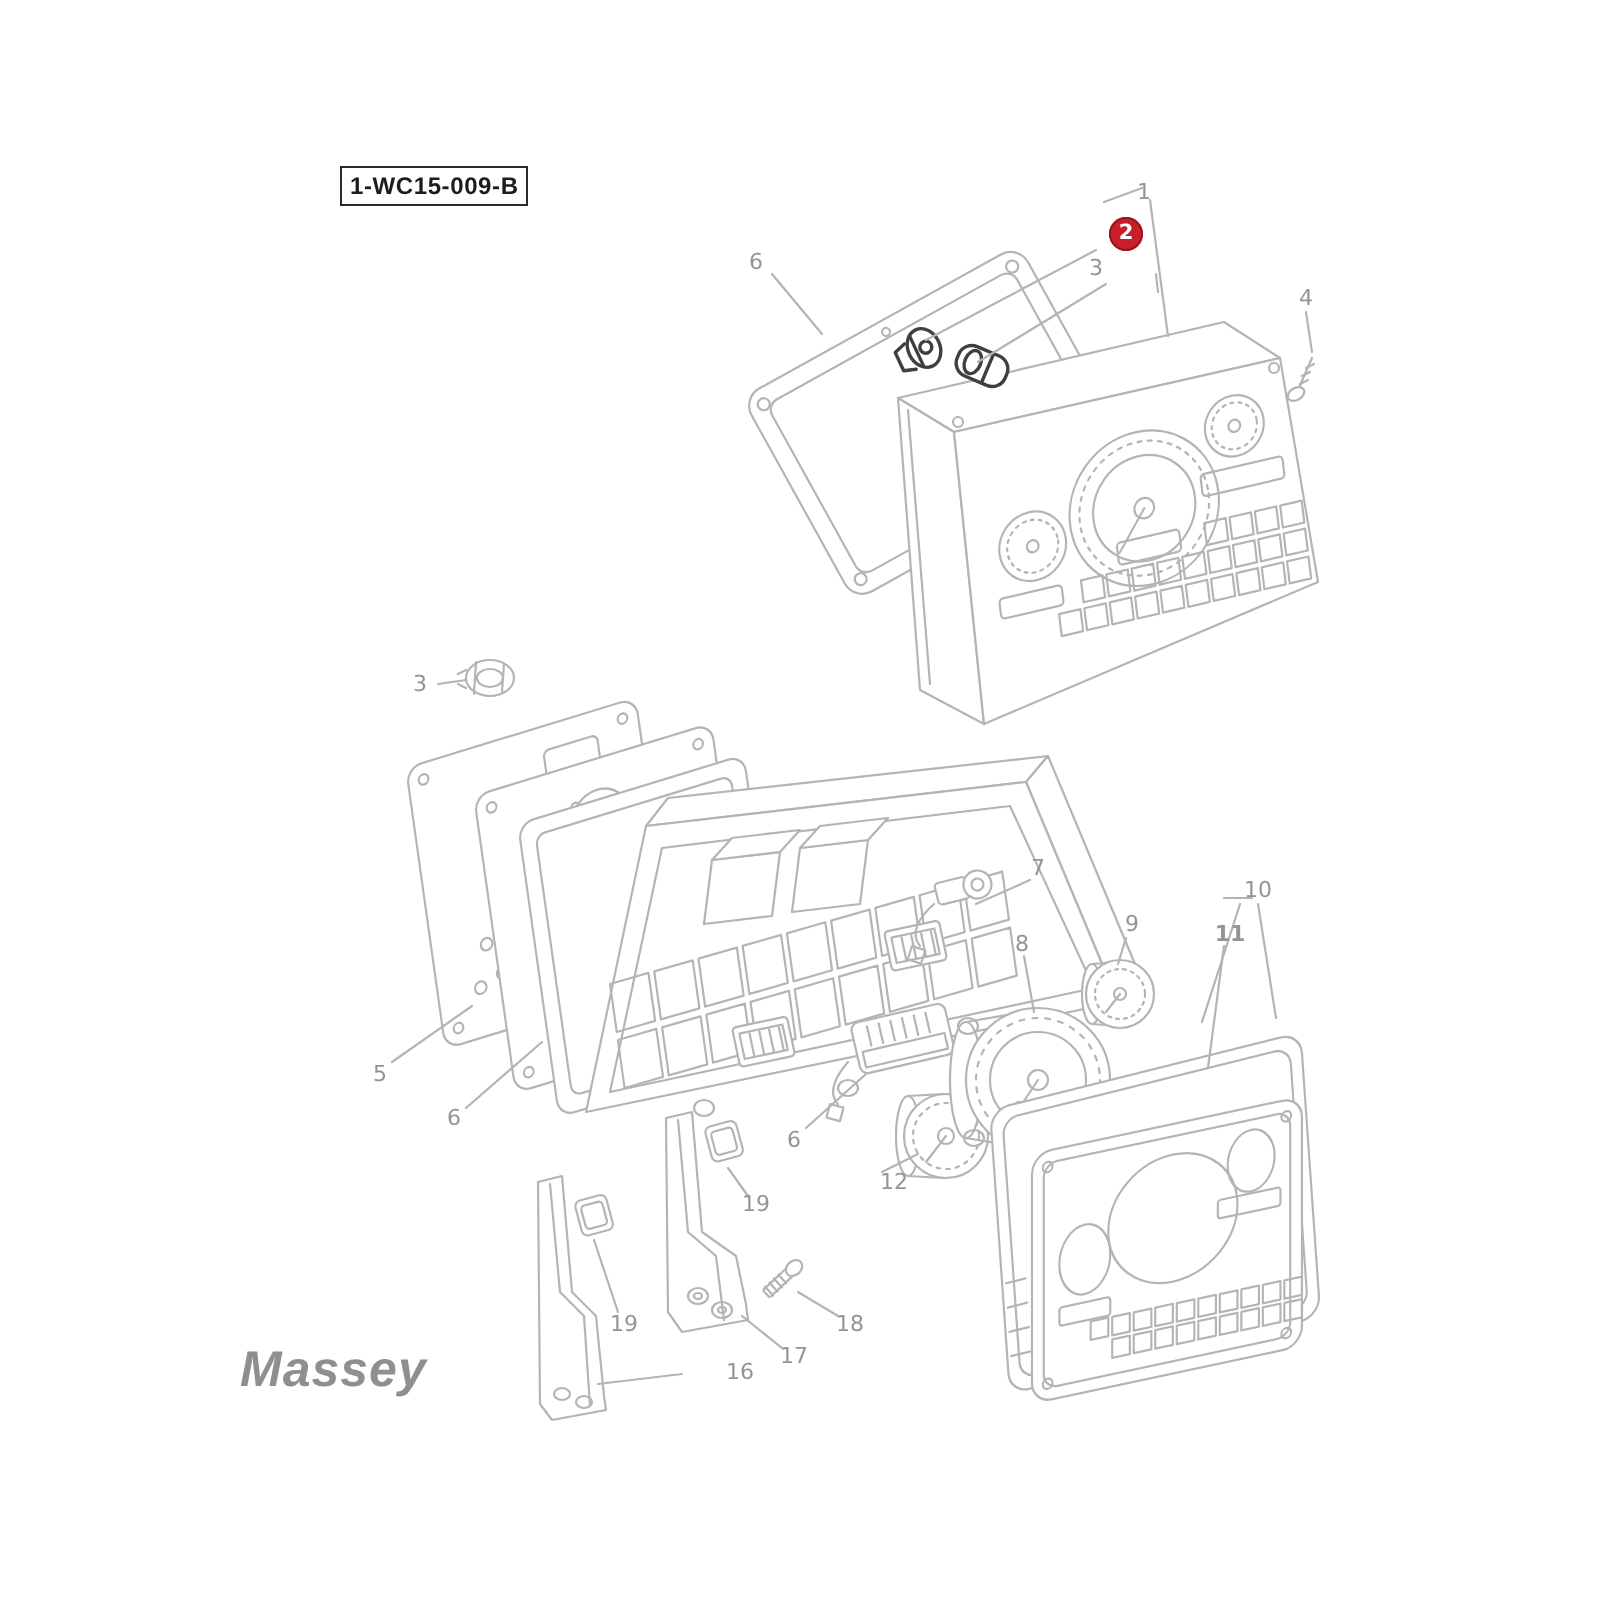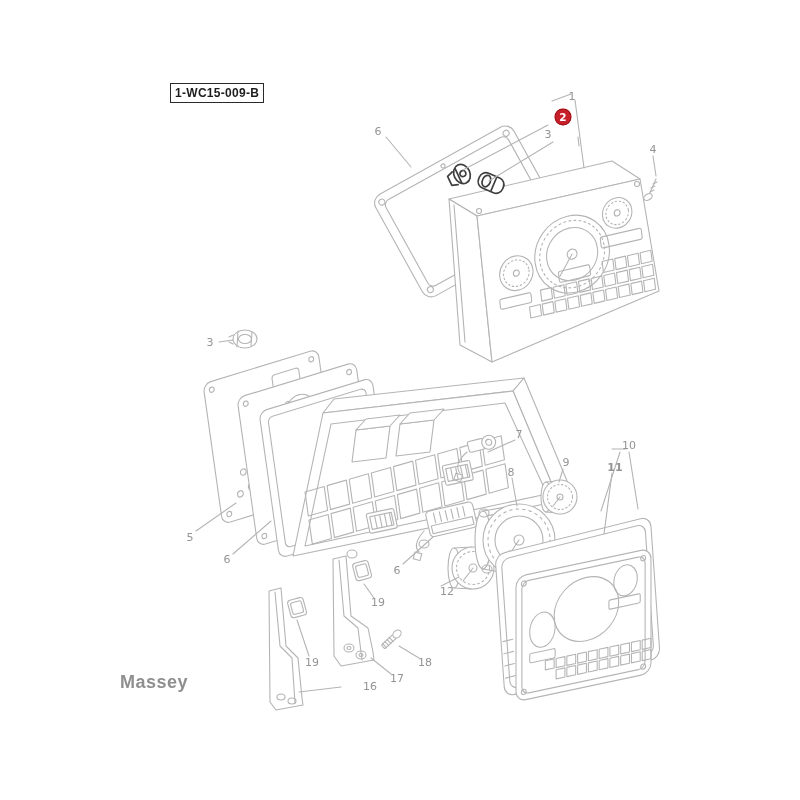--- a/index.html
+++ b/index.html
@@ -14,21 +14,21 @@
       color:#1d1d1d;font-family:"Liberation Sans",sans-serif;font-size:12px;font-weight:700;
       padding:2px 4px;letter-spacing:.3px;white-space:nowrap;}
   .callout-layer{position:absolute;inset:0;}
   .callout{position:absolute;transform:translate(-50%,-50%);font-size:11px;
       color:var(--callout-text,#949494);line-height:1;white-space:nowrap;}
   .callout.hl{background:var(--highlight-red,#c8202b);color:#fff;width:17px;height:17px;
       border-radius:50%;display:flex;align-items:center;justify-content:center;
       font-weight:700;font-size:10.5px;box-shadow:0 0 0 1px #9e1318 inset;}
   .watermark{position:absolute;left:120px;top:673px;font-family:"Liberation Sans",sans-serif;
       line-height:1;pointer-events:none;}
-  .wm1{display:block;font-size:18px;font-weight:700;color:var(--watermark-gray,#8f8f8f);letter-spacing:.5px;}
+  .wm1{display:block;font-size:25px;font-weight:700;color:var(--watermark-gray,#8f8f8f);letter-spacing:.5px;font-style:italic;}
   .wm2{display:block;margin-top:-2px;font-size:24px;letter-spacing:.2px;}
   .wm-red{font-weight:800;color:var(--watermark-red,#c32128);}
   .wm-gray{font-weight:700;color:#a8a8a8;}
 </style>
 </head>
 <body>
 
 <div class="stage">
 
   <svg class="diagram" width="800" height="800" viewBox="0 0 800 800">

